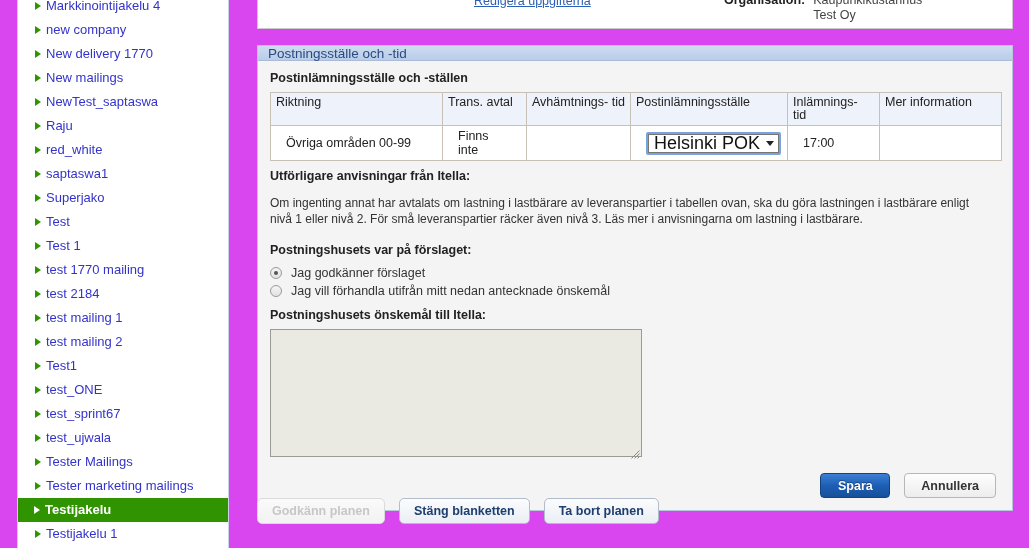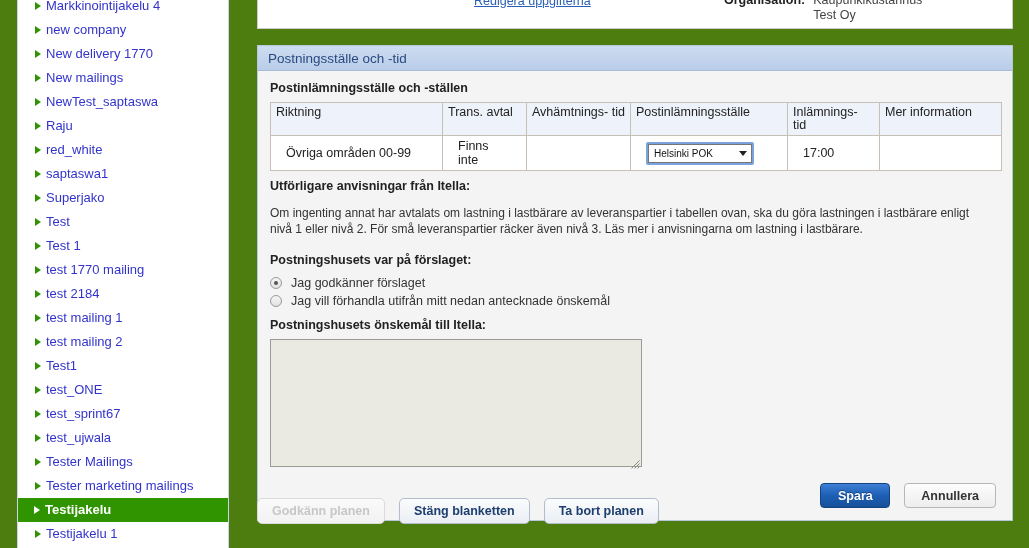--- a/index.html
+++ b/index.html
@@ -7,21 +7,21 @@
     margin: 0; padding: 0;
     width: 1029px; height: 548px;
     background: #ffffff;
     font-family: "Liberation Sans", sans-serif;
     overflow: hidden;
   }
   #root {
     position: relative;
     width: 1029px;
     height: 548px;
-    background: #4d7c0f;
+    background: #d946ef;
   }
 
   
   .sidebar {
     position: absolute;
     left: 17px; top: -6px;
     width: 212px;
     height: 560px;
     background: #ffffff;
     border-left: 1px solid #c9d6ea;
@@ -104,21 +104,21 @@
 
   
   .panel {
     position: absolute;
     left: 0; top: 45px;
     width: 756px;
     border: 1px solid #b6c6dd;
     background: #f3f3f3;
   }
   .panel-header {
-    height: 25px;
+    height: 15px;
     background: linear-gradient(to bottom, #cddcf0 0%, #b9cde9 100%);
     border-bottom: 1px solid #a8bcd8;
     display: flex;
     align-items: center;
     padding-left: 10px;
   }
   .panel-header .title {
     font-size: 13.5px;
     color: #2a4a80;
   }
@@ -174,21 +174,21 @@
   .sel {
     display: flex;
     align-items: center;
     border: 1px solid #767676;
     background: #ffffff;
     height: 19px;
     padding: 0 4px 0 5px;
     min-width: 104px;
   }
   .sel .sel-text {
-    font-size: 10px;
+    font-size: 18px;
     color: #111111;
     flex: 1;
     white-space: nowrap;
   }
   .sel .sel-arrow {
     margin-left: 6px;
     width: 0; height: 0;
     border-left: 4px solid transparent;
     border-right: 4px solid transparent;
     border-top: 5px solid #222222;

